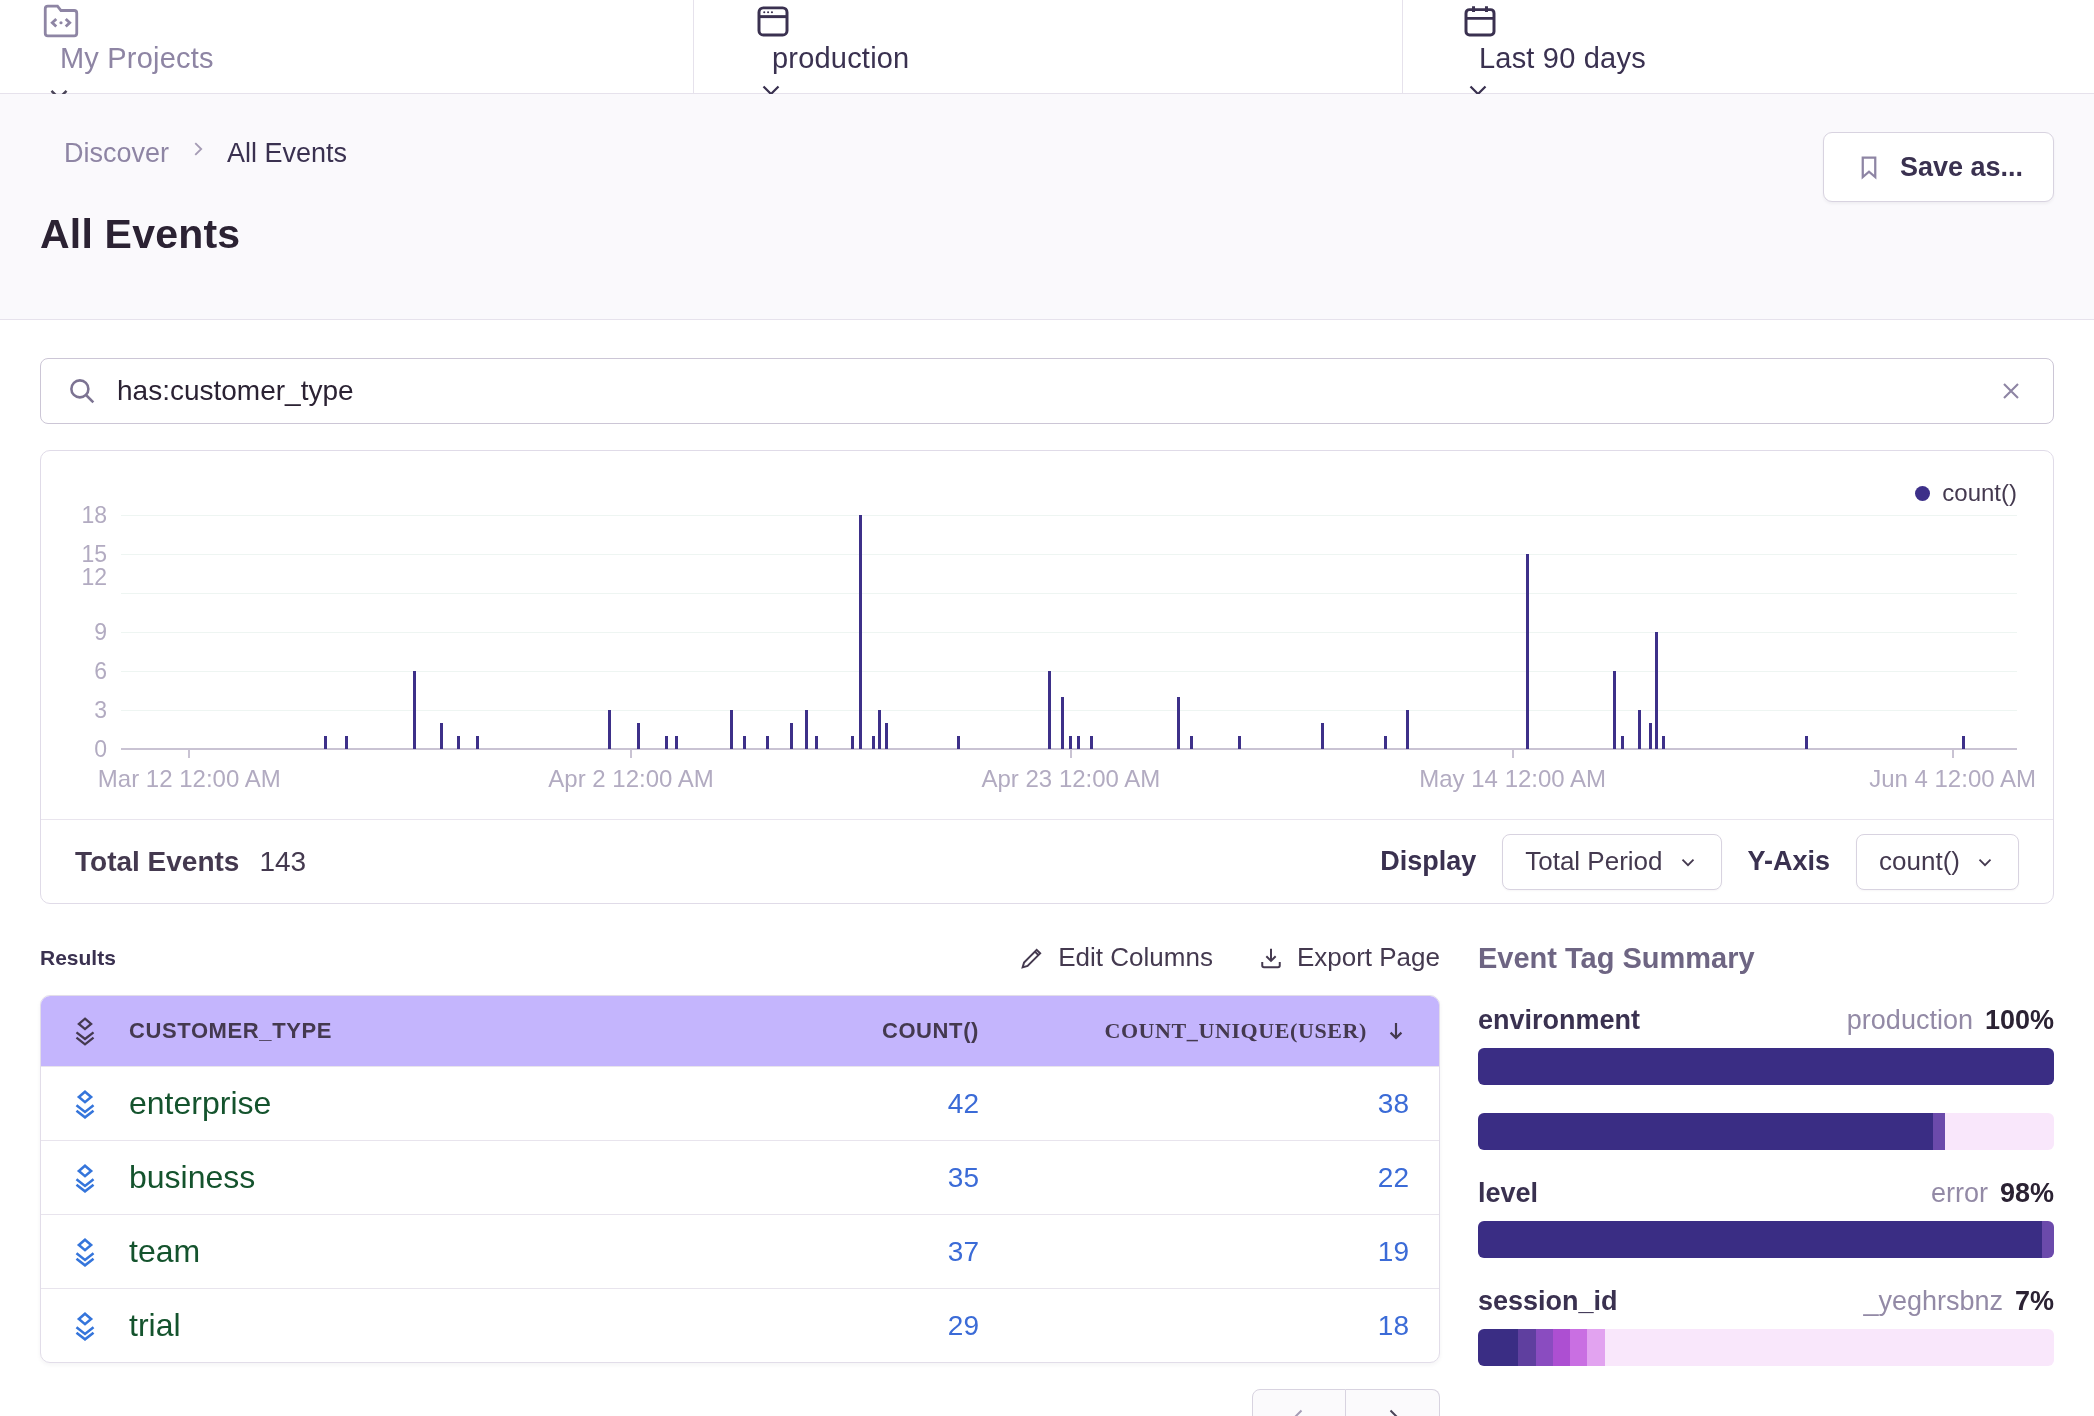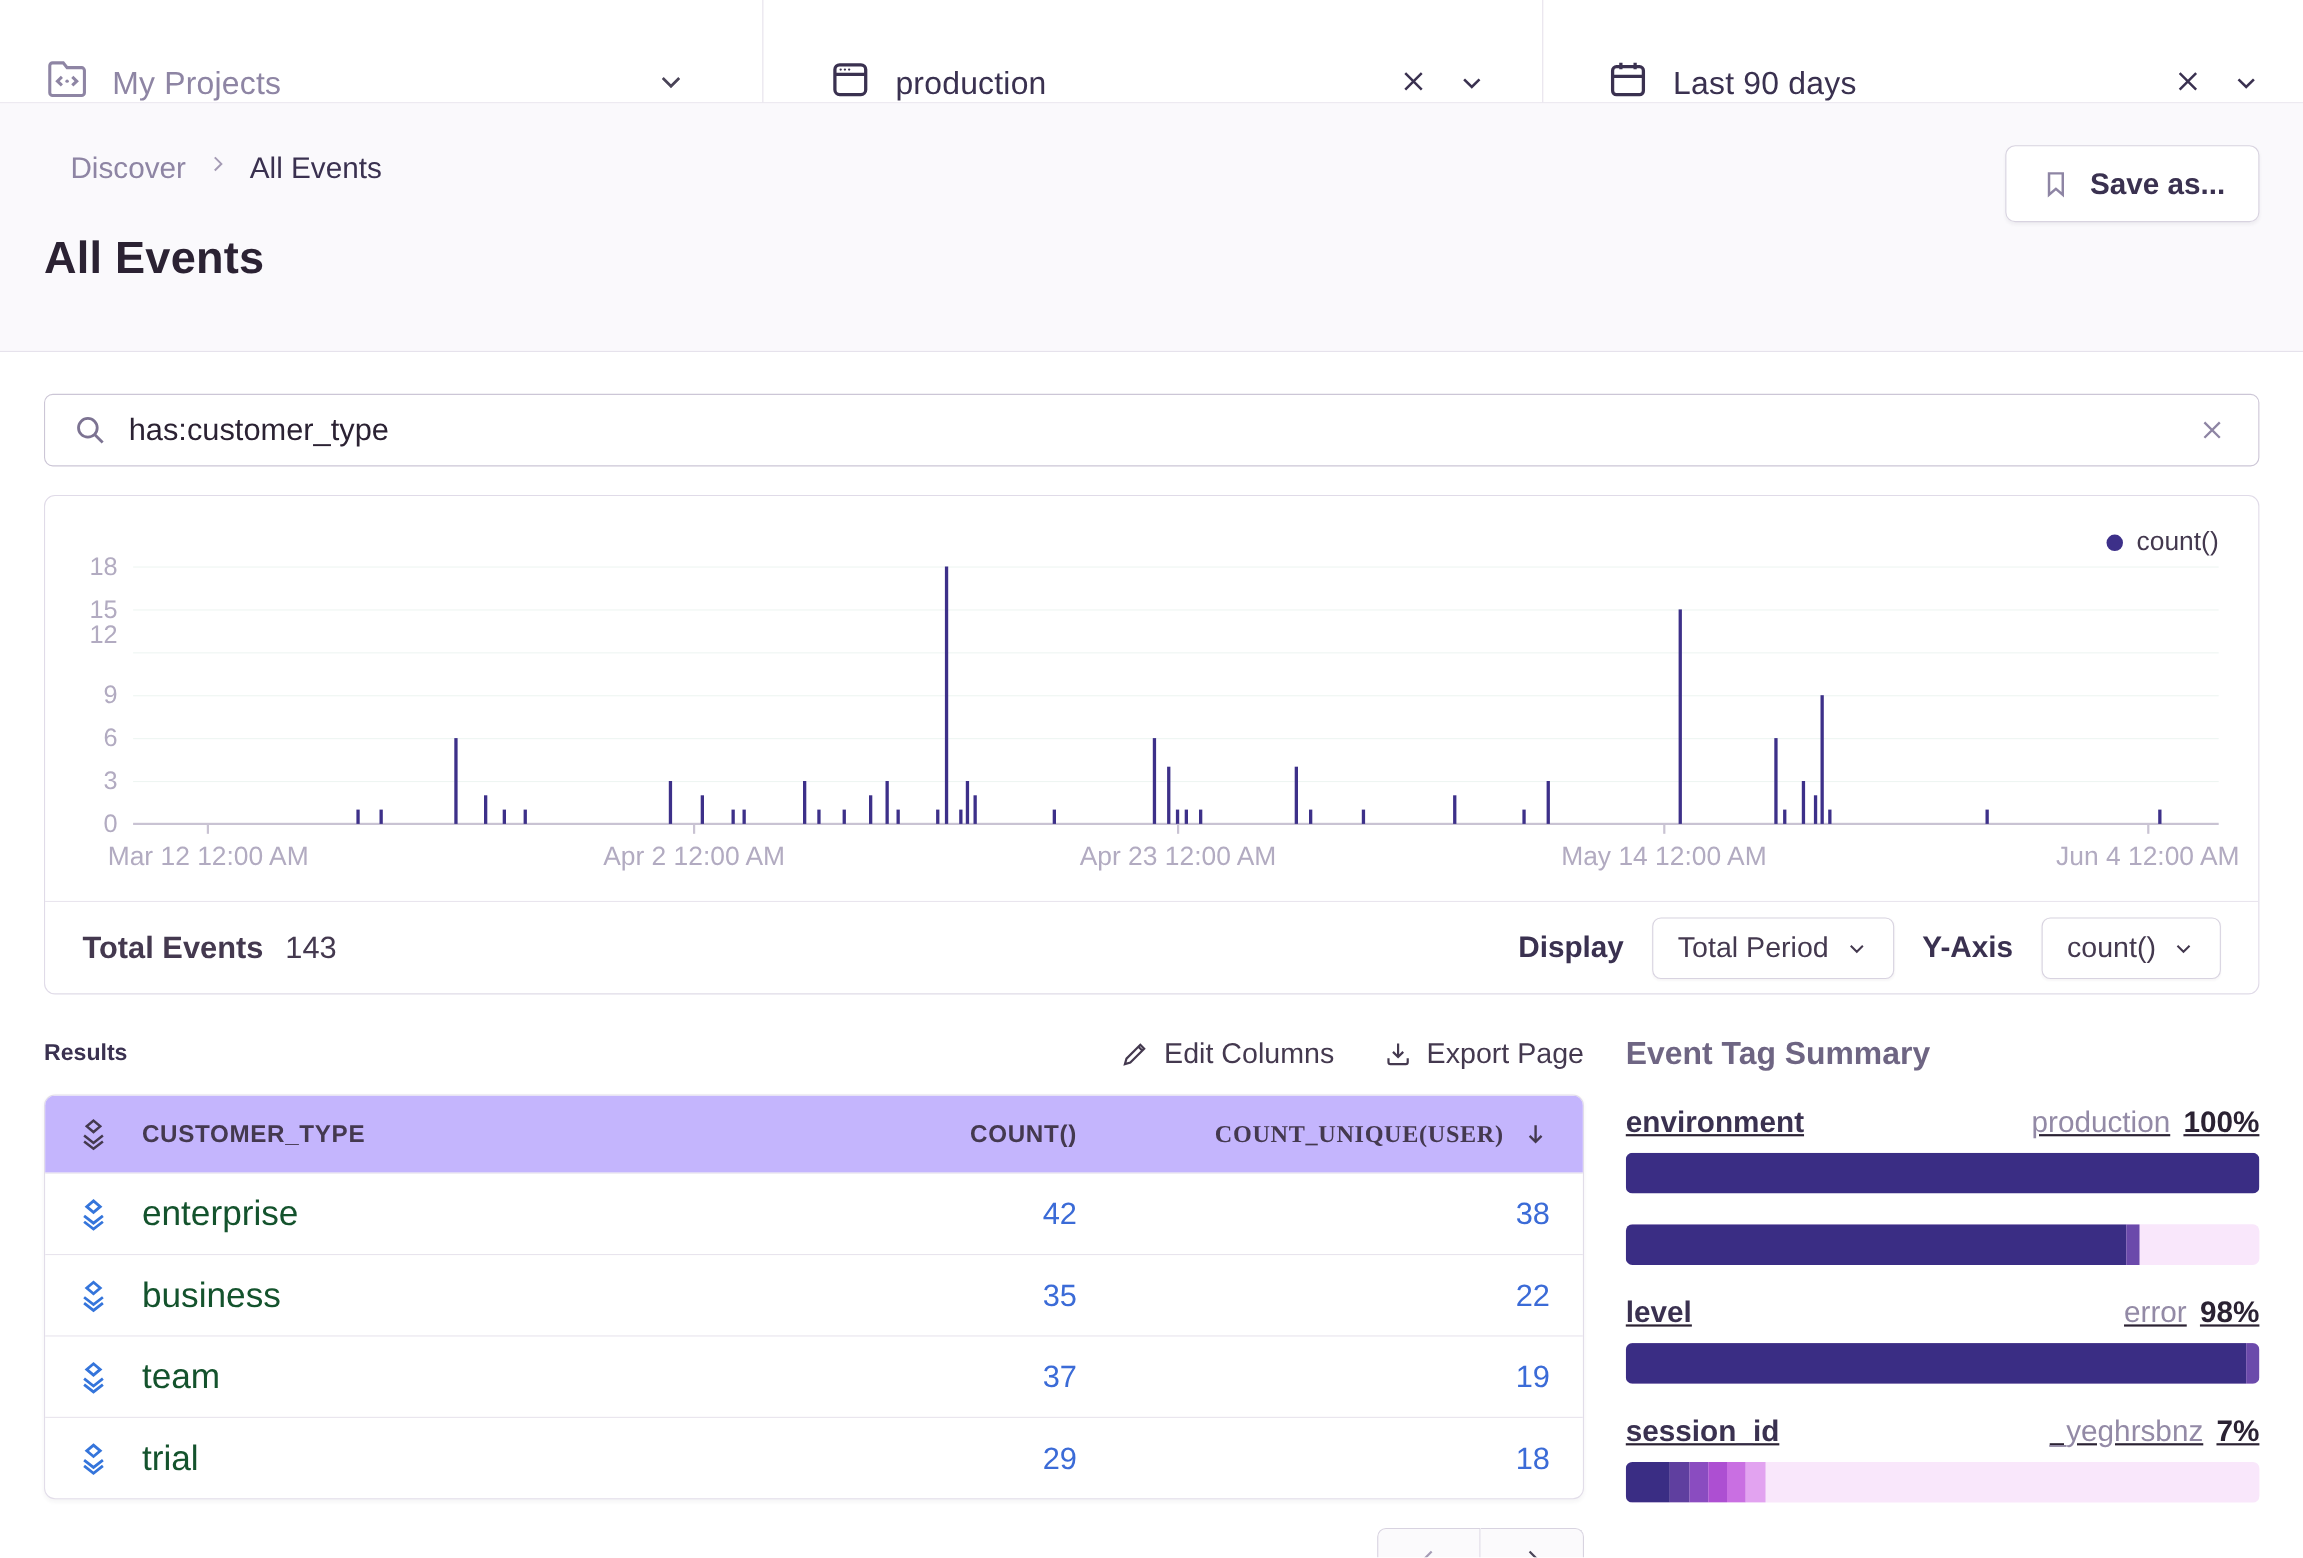--- a/index.html
+++ b/index.html
@@ -5,21 +5,21 @@
   * { margin:0; padding:0; box-sizing:border-box; }
   html,body { background:#ffffff; }
   .screen {
     position:relative; width:2094px; height:1416px; overflow:hidden;
     background:#ffffff; font-family:"Liberation Sans", sans-serif; color:#2b2233;
   }
   svg { display:block; }
 
   
   .topbar { display:flex; align-items:stretch; height:94px; background:#fff; border-bottom:1px solid #e6e2ec; }
-  .tb-sec { display:flex; align-items:flex-end; position:relative; }
+  .tb-sec { display:flex; align-items:flex-start; position:relative;flex-direction:column; }
   .tb-sec.s1 { width:693px; padding:0 64px 0 40px; }
   .tb-sec.s2 { width:709px; padding:0 46px 0 58px; border-left:1px solid #e6e2ec; }
   .tb-sec.s3 { flex:1; padding:0 34px 0 56px; border-left:1px solid #e6e2ec; }
   .tb-label { font-size:29px; margin-left:20px; letter-spacing:.2px; }
   .tb-label.muted { color:#8e85a4; }
   .tb-label.dark { color:#3a3150; }
   .tb-spacer { flex:1; }
   .ibtn { background:none; border:none; padding:4px; cursor:pointer; display:flex; align-items:center; }
 
   
@@ -91,21 +91,21 @@
   .sorthead { display:flex; align-items:center; justify-content:flex-end; gap:16px; padding-right:30px; cursor:pointer;font-family:Liberation Serif, serif; }
   .pagination { display:flex; justify-content:flex-end; margin-top:26px; }
   .pagebtn { width:94px; height:56px; background:#fbfafc; border:1px solid #d8d3e0; display:flex; align-items:center; justify-content:center; cursor:pointer; }
   .pagebtn.prev { border-radius:8px 0 0 8px; }
   .pagebtn.next { border-radius:0 8px 8px 0; border-left:none; }
 
   
   .tags { flex:1; min-width:0; }
   .tags-title { font-size:29px; font-weight:700; color:#6e6583; margin-bottom:30px; }
   .tagrow { margin-bottom:28px; }
-  .tagrow .labline { display:flex; align-items:center; margin-bottom:12px;text-decoration:underline; }
+  .tagrow .labline { display:flex; align-items:center; margin-bottom:12px; }
   .tag-name { font-size:27px; font-weight:700; color:#3a3150; }
   .tag-val { margin-left:auto; font-size:27px; color:#938aa6; }
   .tag-pct { font-size:27px; font-weight:700; color:#2b2233; margin-left:12px; }
   .tagbar { height:37px; border-radius:6px; overflow:hidden; display:flex; }
   .seg { height:100%; }
 </style>
 </head>
 <body>
 
 <div class="screen">

